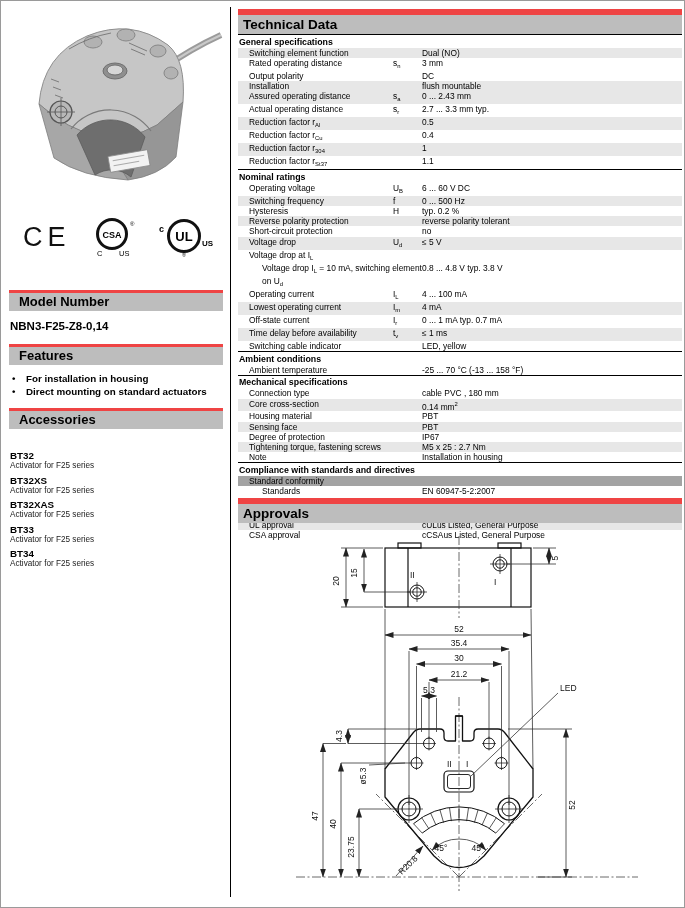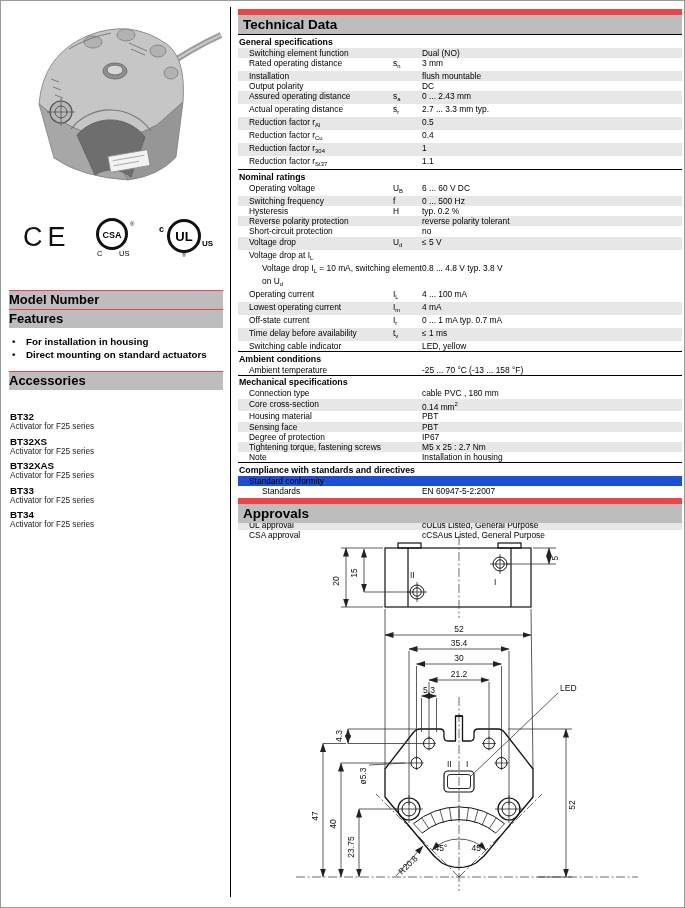--- a/index.html
+++ b/index.html
@@ -4,41 +4,41 @@
 <style>
   html,body{margin:0;padding:0;background:#fff;}
   .page{position:relative;width:685px;height:908px;box-sizing:border-box;border:1px solid #9a9a9a;
         font-family:"Liberation Sans","DejaVu Sans",sans-serif;color:#000;background:#fff;overflow:hidden;}
   .vdivider{position:absolute;left:229px;top:6px;width:1px;height:890px;background:#000;}
   
   .leftcol{position:absolute;left:8px;top:8px;width:214px;}
   .photo-wrap{width:214px;height:190px;}
   .logo-row{display:flex;align-items:center;justify-content:space-between;padding:14px 10px 0 14px;height:48px;gap:8px;}
   .ce-text{font-size:27px;font-weight:400;letter-spacing:5px;color:#111;}
-  .bar{background:#bdbdbd;border-top:1px solid #ef4444;font-weight:bold;font-size:13px;line-height:18px;padding:0 0;margin-top:0;}
+  .bar{background:#bdbdbd;border-top:3px solid #ef4444;font-weight:bold;font-size:13px;line-height:18px;padding:0 10px;margin-top:0;}
   .model-value{font-weight:bold;font-size:11.5px;padding:9px 1px 12px 1px;}
   .feat-list{padding:7px 1px 10px 1px;}
   .feat-item{display:flex;font-weight:bold;font-size:9.8px;line-height:13px;}
   .feat-item .bullet{width:14px;padding-left:2px;}
   .acc-list{padding:21px 1px 0 1px;}
   .acc-item{margin-bottom:4px;}
   .acc-model{font-weight:bold;font-size:9.8px;line-height:11px;}
   .acc-desc{font-size:8.2px;line-height:9.5px;color:#222;}
   
   .rightcol{position:absolute;left:237px;top:8px;width:444px;}
   .tech-bar{background:#bdbdbd;border-top:6px solid #ef4444;font-weight:bold;font-size:13.5px;line-height:19px;padding:0 5px;}
   .sec-hdr{font-weight:bold;font-size:8.8px;line-height:10.5px;border-top:1px solid #000;padding:1.5px 0 0.5px 1px;}
   .trow{display:flex;font-size:8.4px;line-height:10.2px;}
   .trow.shaded{background:#e7e7e7;}
   .trow .lbl{width:155px;box-sizing:border-box;padding-left:11px;flex:none;}
   .trow.ind2 .lbl{padding-left:24px;}
   .trow.wide .lbl{width:184px;}
   .trow .sym{width:29px;flex:none;}
   .trow .val{flex:1;}
-  .trow.subhdr{background:#1d4ed8;}
+  .trow.subhdr{background:#a3a3a3;}
   sub,sup{font-size:70%;}
   sub{vertical-align:-18%;}
   sup{vertical-align:35%;}
   
   .dims{position:absolute;left:237px;top:497px;width:444px;}
   .dims svg text{font-family:"Liberation Sans","DejaVu Sans",sans-serif;font-size:8.5px;fill:#111;}
   .dims svg .dimline{stroke:#333;stroke-width:0.8;fill:none;}
   .dimsdrawing{display:block;margin-top:6px;}
 </style>
 </head>
@@ -99,20 +99,21 @@
       <svg width="56" height="42" viewBox="0 0 56 42">
         <circle cx="27" cy="20" r="15.5" fill="none" stroke="#111" stroke-width="3"></circle>
         <text x="27" y="25" text-anchor="middle" font-weight="bold" font-size="13">UL</text>
         <text x="2" y="16" font-weight="bold" font-size="9">c</text>
         <text x="45" y="30" font-weight="bold" font-size="8">US</text>
         <text x="25" y="41" font-size="5.5">®</text>
       </svg>
     </div>
 
     <div class="bar" style="margin-top:29px;">Model Number</div>
+    <div class="model-value">NBN3-F25-Z8-0,14</div>
 
     <div class="bar">Features</div>
     <div class="feat-list" id="feat-list">
         <div class="feat-item">
           <span class="bullet">•</span>
           <span>For installation in housing</span>
         </div>
         <div class="feat-item">
           <span class="bullet">•</span>
           <span>Direct mounting on standard actuators</span>
@@ -151,29 +152,29 @@
         <div class="trow shaded">
           <span class="lbl">Switching element function</span>
           <span class="sym"></span>
           <span class="val">Dual (NO)</span>
         </div>
         <div class="trow">
           <span class="lbl">Rated operating distance</span>
           <span class="sym">s<sub>n</sub></span>
           <span class="val">3 mm</span>
         </div>
+        <div class="trow">
+          <span class="lbl">Output polarity</span>
+          <span class="sym"></span>
+          <span class="val">DC</span>
+        </div>
         <div class="trow shaded">
           <span class="lbl">Installation</span>
           <span class="sym"></span>
           <span class="val">flush  mountable</span>
-        </div>
-        <div class="trow">
-          <span class="lbl">Output polarity</span>
-          <span class="sym"></span>
-          <span class="val">DC</span>
         </div>
         <div class="trow shaded">
           <span class="lbl">Assured operating distance</span>
           <span class="sym">s<sub>a</sub></span>
           <span class="val">0 ... 2.43 mm</span>
         </div>
         <div class="trow">
           <span class="lbl">Actual operating distance</span>
           <span class="sym">s<sub>r</sub></span>
           <span class="val">2.7 ... 3.3 mm typ.</span>

